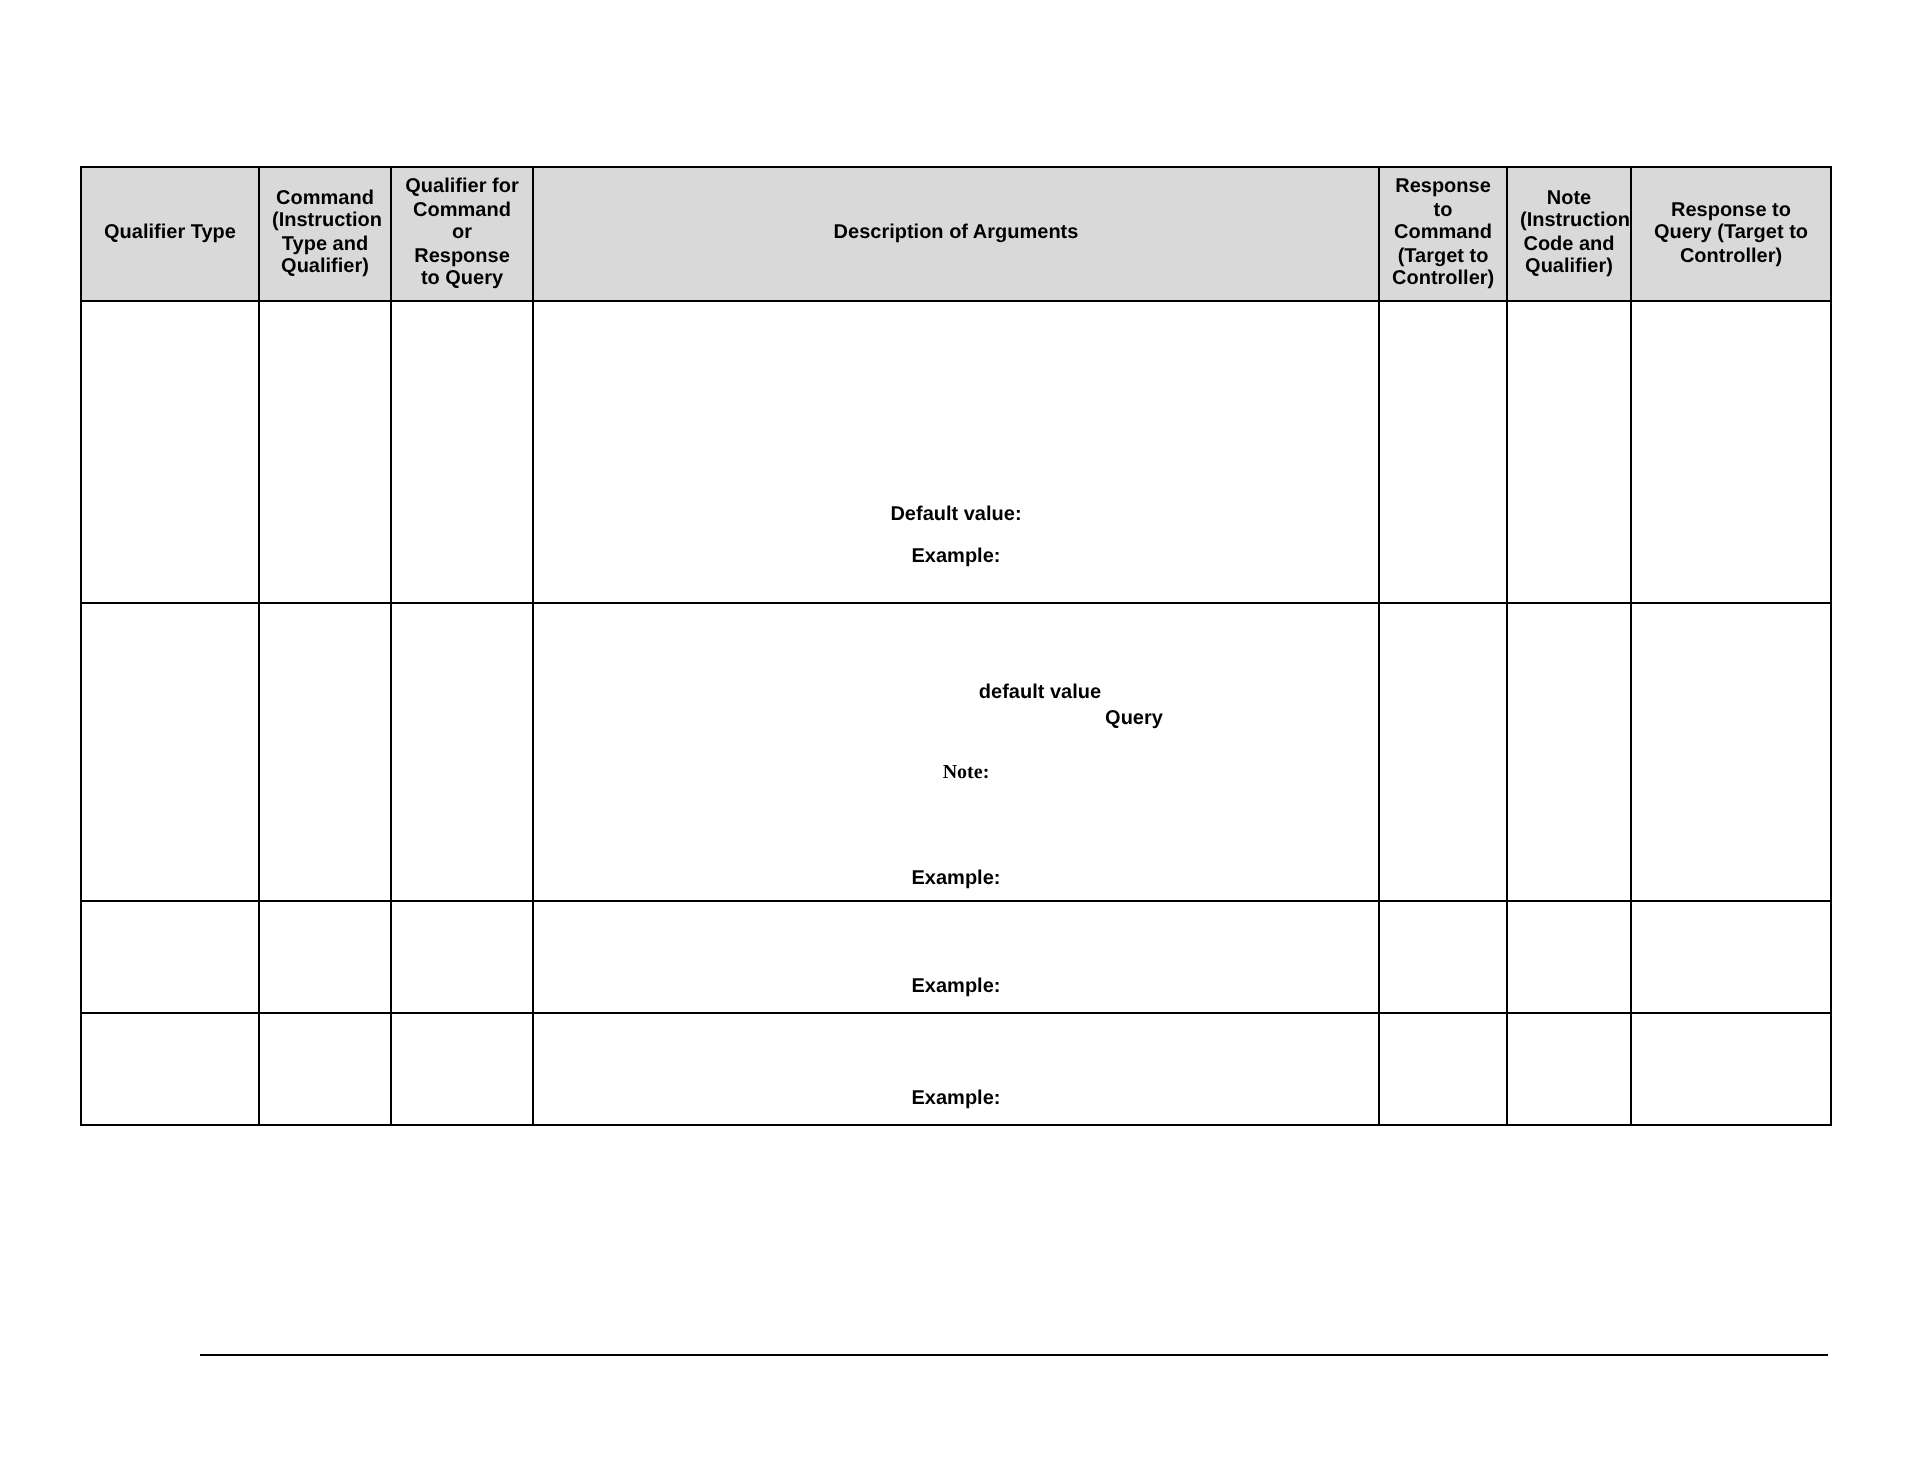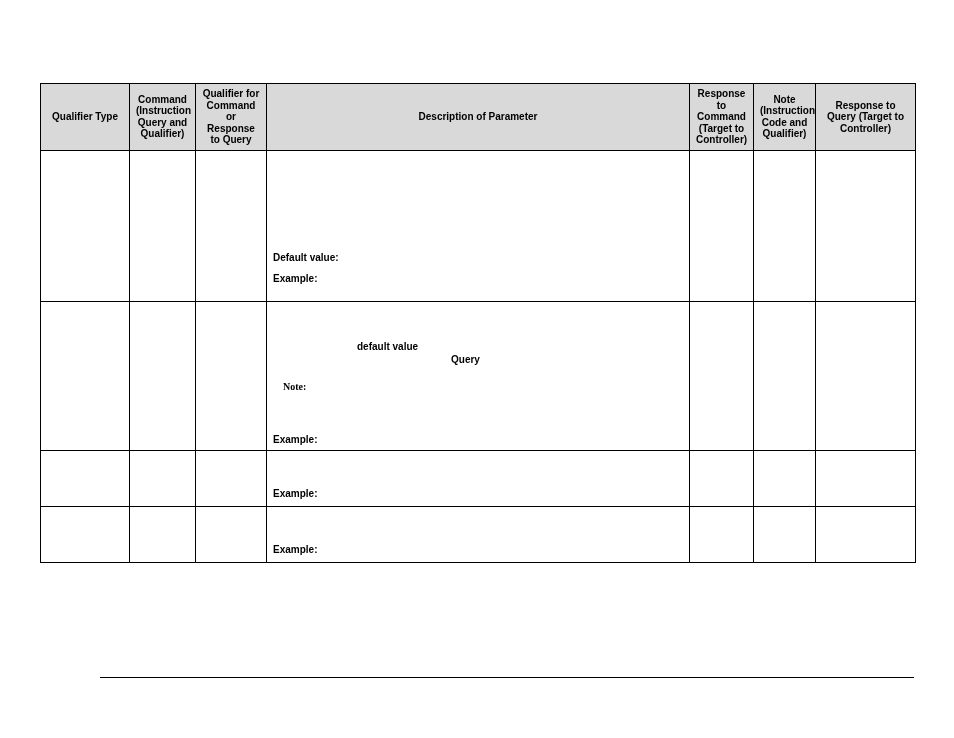--- a/index.html
+++ b/index.html
@@ -20,20 +20,21 @@
     border-collapse: collapse;
     table-layout: fixed;
     position: absolute;
   }
   table.cmd th, table.cmd td {
     border: 1px solid #000;
     vertical-align: top;
     padding: 4px 6px;
     box-sizing: border-box;
     overflow: hidden;
+    text-align: center;
   }
   table.cmd th {
     background: #d9d9d9;
     font-size: 10px;
     font-weight: bold;
     text-align: center;
     vertical-align: middle;
     line-height: 1.15;
   }
   .desc-cell {
@@ -60,23 +61,23 @@
     <col style="width:66px">
     <col style="width:71px">
     <col style="width:423px">
     <col style="width:64px">
     <col style="width:62px">
     <col style="width:100px">
   </colgroup>
   <thead>
     <tr style="height:52px;">
       <th>Qualifier Type</th>
-      <th>Command (Instruction Query and Qualifier)</th>
+      <th>Command (Instruction Type and Qualifier)</th>
       <th>Qualifier for Command or Response to Query</th>
-      <th>Description of Parameter</th>
+      <th>Description of Arguments</th>
       <th>Response to Command (Target to Controller)</th>
       <th>Note (Instruction Code and Qualifier)</th>
       <th>Response to Query (Target to Controller)</th>
     </tr>
   </thead>
   <tbody id="table-body">
   <tr style="height: 151px;">
           <td></td>
           <td></td>
           <td></td>

